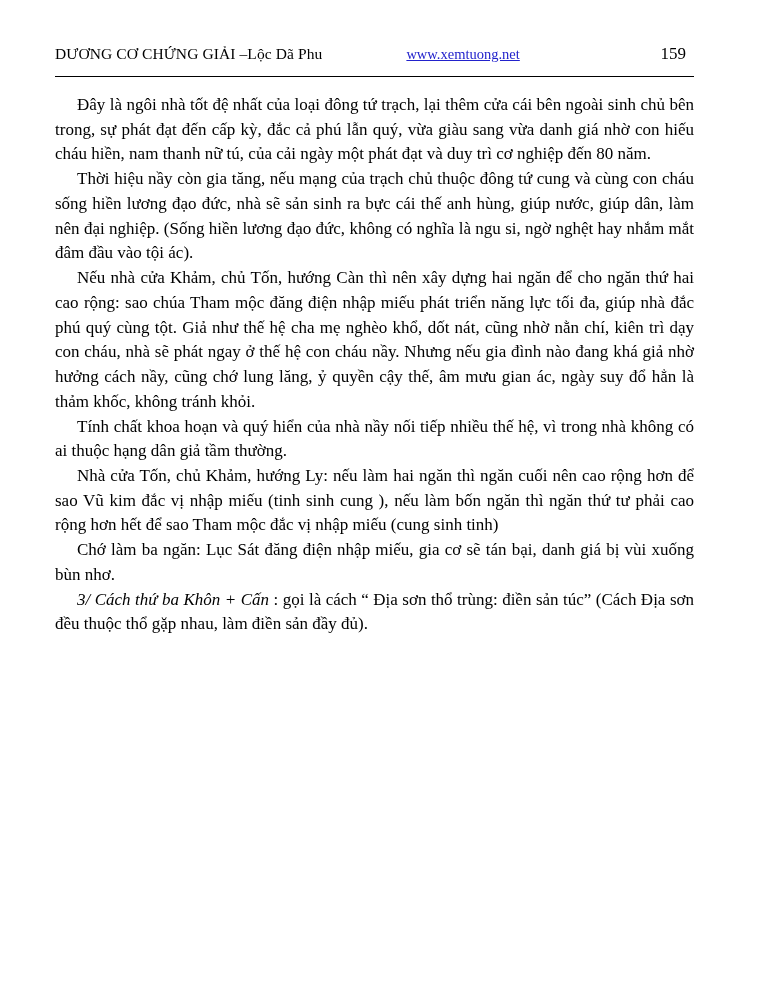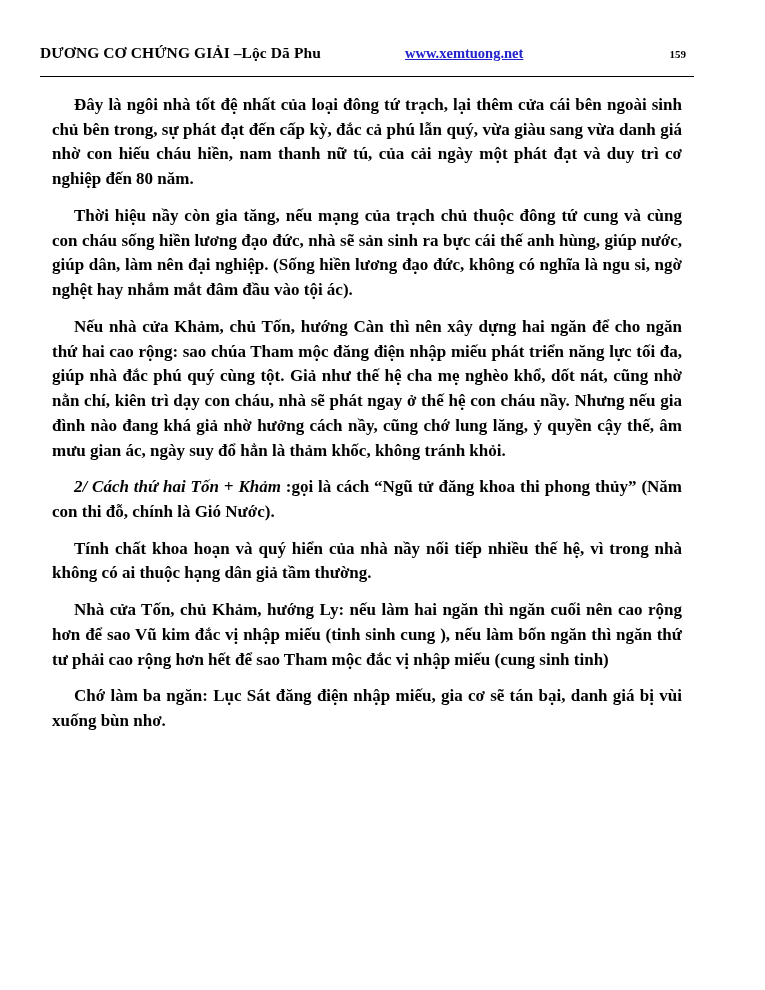--- a/index.html
+++ b/index.html
@@ -11,22 +11,21 @@
     height: 990px;
     background: #ffffff;
     font-family: "Liberation Serif", serif;
     color: #000000;
   }
   .page {
     position: relative;
     width: 756px;
     height: 990px;
     box-sizing: border-box;
-    padding: 44px 62px 30px 40px;
-    font-weight: bold;
+    padding: 44px 62px 30px 55px;
   }
   .header {
     display: flex;
     align-items: baseline;
     font-size: 15.5px;
     margin-bottom: 6px;
     height: 26px;
   }
   .header-title {
     white-space: nowrap;
@@ -35,36 +34,36 @@
   .header-link {
     color: #2222cc;
     text-decoration: underline;
     font-family: "Liberation Serif", serif;
     font-size: 14.5px;
     margin-left: 84px;
     text-align: right;
   }
   .header-page {
     margin-left: auto;
-    font-size: 11px;
+    font-size: 17px;
     padding-right: 8px;
   }
   .rule {
     border: 0;
     border-top: 1px solid #000;
     margin: 4px 0 16px 0;
   }
   .body-text {
     font-size: 17px;
     line-height: 1.455;
     text-align: justify;
     text-justify: inter-word;
   }
   .body-text p {
-    margin: 12px;
+    margin: 0;
     text-indent: 22px;
   }
   .italic {
     font-style: italic;
   }
 </style>
 </head>
 <body>
 
 <div class="page">
@@ -74,19 +73,19 @@
     <a class="header-link" href="#">www.xemtuong.net</a>
     <span class="header-page">159</span>
   </div>
 
   <hr class="rule">
 
   <div class="body-text">
     <p>Đây là ngôi nhà tốt đệ nhất của loại đông tứ trạch, lại thêm cửa cái bên ngoài sinh chủ bên trong, sự phát đạt đến cấp kỳ, đắc cả phú lẫn quý, vừa giàu sang vừa danh giá nhờ con hiếu cháu hiền, nam thanh nữ tú, của cải ngày một phát đạt và duy trì cơ nghiệp đến 80 năm.</p>
     <p>Thời hiệu nầy còn gia tăng, nếu mạng của trạch chủ thuộc đông tứ cung và cùng con cháu sống hiền lương đạo đức, nhà sẽ sản sinh ra bực cái thế anh hùng, giúp nước, giúp dân, làm nên đại nghiệp. (Sống hiền lương đạo đức, không có nghĩa là ngu si, ngờ nghệt hay nhắm mắt đâm đầu vào tội ác).</p>
     <p>Nếu nhà cửa Khảm, chủ Tốn, hướng Càn thì nên xây dựng hai ngăn để cho ngăn thứ hai cao rộng: sao chúa Tham mộc đăng điện nhập miếu phát triển năng lực tối đa, giúp nhà đắc phú quý cùng tột. Giả như thế hệ cha mẹ nghèo khổ, dốt nát, cũng nhờ nằn chí, kiên trì dạy con cháu, nhà sẽ phát ngay ở thế hệ con cháu nầy. Nhưng nếu gia đình nào đang khá giả nhờ hưởng cách nầy, cũng chớ lung lăng, ỷ quyền cậy thế, âm mưu gian ác, ngày suy đổ hẳn là thảm khốc, không tránh khỏi.</p>
-    <p><span class="italic">2/ Cách thứ hai Tốn + Khảm </span><span>:gọi là cách “Ngũ tử đăng khoa thi phong thủy” (Năm con thi đỗ, chính là Gió Nước).</span></p>
     <p>Tính chất khoa hoạn và quý hiển của nhà nầy nối tiếp nhiều thế hệ, vì trong nhà không có ai thuộc hạng dân giả tầm thường.</p>
     <p>Nhà cửa Tốn, chủ Khảm, hướng Ly: nếu làm hai ngăn thì ngăn cuối nên cao rộng hơn để sao Vũ kim đắc vị nhập miếu (tinh sinh cung ), nếu làm bốn ngăn thì ngăn thứ tư phải cao rộng hơn hết để sao Tham mộc đắc vị nhập miếu (cung sinh tinh)</p>
     <p>Chớ làm ba ngăn: Lục Sát đăng điện nhập miếu, gia cơ sẽ tán bại, danh giá bị vùi xuống bùn nhơ.</p>
+    <p><span class="italic">3/ Cách thứ ba Khôn + Cấn </span><span>: gọi là cách “ Địa sơn thổ trùng: điền sản túc” (Cách Địa sơn đều thuộc thổ gặp nhau, làm điền sản đầy đủ).</span></p>
   </div>
 
 </div>
 
 </body></html>

